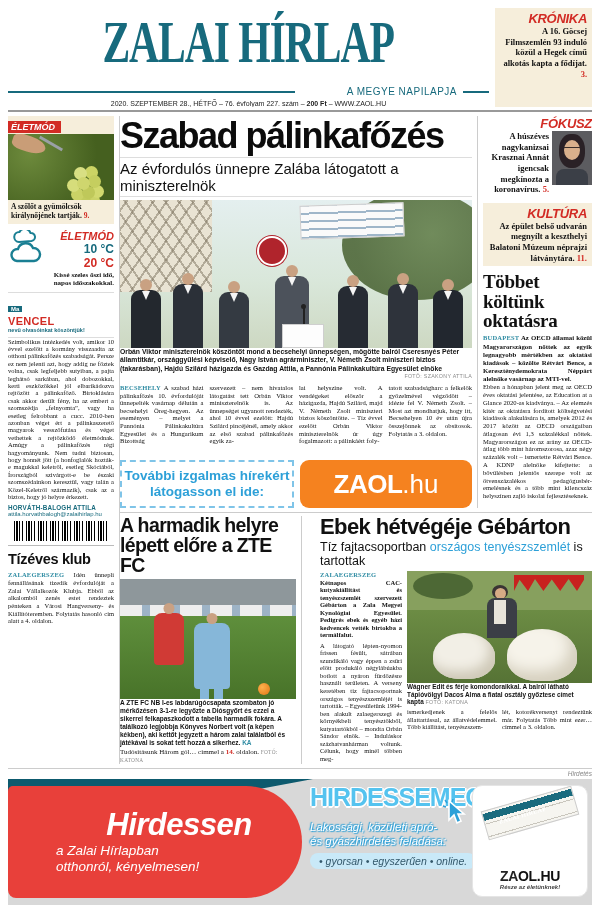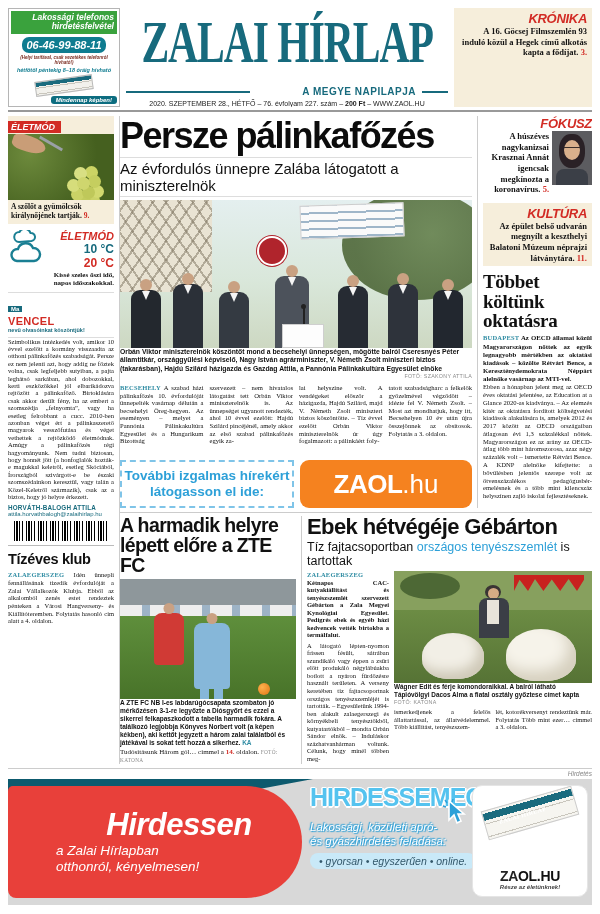--- a/index.html
+++ b/index.html
@@ -18,25 +18,25 @@
   .phone-ad .pa-note2{font-size:5.5px;color:#0f7c90;font-weight:bold;text-align:center;margin-top:2px;line-height:1.15;}
   .pa-paper{width:58px;height:15px;background:#f2f1ec;border:1px solid #bbb;transform:rotate(-8deg);margin:4px 0 2px;
             background-image:linear-gradient(#1a6b7e 0 4px,transparent 4px),repeating-linear-gradient(#0000 0 5px,#c9c6bd 5px 6px);}
   .phone-ad .pa-footer{background:#0d6d80;color:#fff;font-size:6px;font-weight:bold;border-radius:3px;padding:1px 5px;margin-top:auto;margin-left:auto;}
 
   .masthead{flex:1;display:flex;flex-direction:column;align-items:center;justify-content:flex-end;overflow:hidden;}
   .mast-title{font-family:"Liberation Serif",serif;font-weight:bold;color:#176a7d;font-size:40px;letter-spacing:-1px;
               transform:scale(1.04,1.5);transform-origin:center bottom;line-height:1;margin-bottom:12px;white-space:nowrap;}
   .mast-tagrow{display:flex;align-items:center;width:100%;gap:6px;margin-top:2px;}
   .mast-tagrow .rule{flex:1;height:2px;background:#176a7d;}
-  .mast-tag{color:#176a7d;font-weight:bold;font-size:10px;letter-spacing:.5px;margin-left:46px;}
+  .mast-tag{color:#176a7d;font-weight:normal;font-size:10px;letter-spacing:.5px;margin-left:46px;}
   .dateline{font-size:7px;color:#222;margin-top:3px;white-space:nowrap;}
   .dateline b{font-weight:bold;}
 
-  .kronika{width:138px;background:#f6eedb;padding:3px 5px;text-align:right;}
+  .kronika{width:97px;background:#f6eedb;padding:3px 5px;text-align:right;}
   .sec-label{color:#d22b24;font-weight:bold;font-style:italic;font-size:13px;letter-spacing:-.3px;}
   .sec-text{font-family:"Liberation Serif",serif;font-weight:bold;font-size:8.5px;line-height:1.25;margin-top:1px;}
 
   
   .main{display:flex;margin-top:4px;height:648px;}
   .leftcol{width:112px;border-right:1px solid #ccc;padding-right:5px;overflow:hidden;}
   .centerwrap{flex:1;display:flex;flex-direction:column;}
   .rowA{display:flex;gap:5px;height:392px;}
   .centercol{width:352px;display:flex;flex-direction:column;}
   .rightcol{flex:1;border-left:1px solid #ccc;padding-left:5px;overflow:hidden;}
@@ -127,21 +127,21 @@
   .pl{position:absolute;border-radius:8px 8px 4px 4px;}
   .pl::before{content:'';position:absolute;top:-10px;left:50%;transform:translateX(-50%);width:11px;height:11px;border-radius:50%;background:#caa183;}
   .pl-red{left:34px;top:34px;width:30px;height:52px;background:#d03a35;}
   .pl-blue{left:74px;top:44px;width:36px;height:66px;background:#86b7d9;}
   .pl-blue::after{content:'';position:absolute;bottom:-12px;left:6px;width:9px;height:14px;background:#86b7d9;box-shadow:14px 0 0 #86b7d9;}
   .ball{position:absolute;right:26px;bottom:4px;width:12px;height:12px;border-radius:50%;background:radial-gradient(circle at 35% 35%,#ffb14d,#e07514);}
   .zte-caption{font-weight:bold;font-size:6.5px;line-height:1.22;margin-top:2px;}
   .zte-caption .ka{color:#2f8ca3;}
   .zte-footer{font-family:"Liberation Serif",serif;font-size:7px;margin-top:1px;}
 
-  .dog{flex:1;border-left:1px solid #ccc;padding-left:5px;display:flex;flex-direction:column;overflow:hidden;}
+  .dog{flex:1;border-left:1px solid #ccc;padding-left:18px;display:flex;flex-direction:column;overflow:hidden;}
   .dog-head{font-weight:bold;font-size:22px;letter-spacing:-.6px;line-height:1;margin-bottom:2px;}
   .dog-sub{font-size:12.5px;margin-bottom:3px;}
   .dog-sub .hl{color:#2da0d8;}
   .dog-cols{display:flex;gap:5px;flex:1;overflow:hidden;}
   .dog-col1{width:82px;font-family:"Liberation Serif",serif;font-size:6.5px;line-height:1.16;text-align:justify;}
   .dog-col1 .lead{font-weight:bold;display:block;margin-bottom:3px;}
   .dog-right{flex:1;display:flex;flex-direction:column;}
   .photo-dog{position:relative;height:112px;overflow:hidden;background:linear-gradient(#87a05e 0 35%,#6c8c44 35%,#567335 100%);}
   .photo-dog .canopy{position:absolute;right:8px;top:4px;width:70px;height:16px;background:#c8221f;clip-path:polygon(0 100%,8% 30%,20% 100%,30% 25%,42% 100%,54% 28%,66% 100%,78% 25%,90% 100%,100% 30%,100% 0,0 0);}
   .photo-dog .tree{position:absolute;left:6px;top:2px;width:60px;height:26px;border-radius:50%;background:#3f5a2a;opacity:.8;}
@@ -178,28 +178,20 @@
   .ad-zaol{font-weight:bold;font-size:14px;letter-spacing:-.3px;}
   .ad-zaol .za{color:#222;}　.ad-zaol .ol{color:#f5821f;}　.ad-zaol .hu{color:#222;}
   .ad-zaol-sub{font-style:italic;font-weight:bold;font-size:6px;color:#444;}
 </style>
 </head>
 <body>
 
 <div class="page">
 
   <div class="topstrip">
-    <div class="phone-ad">
-      <div class="pa-title">Lakossági telefonos hirdetésfelvétel</div>
-      <div class="pa-phone">06-46-99-88-11</div>
-      <div class="pa-note1">(Helyi tarifával, csak vezetékes telefonról hívható!)</div>
-      <div class="pa-note2">hétfőtől péntekig 8–18 óráig hívható</div>
-      <div class="pa-paper"></div>
-      <div class="pa-footer">Mindennap képben!</div>
-    </div>
 
     <div class="masthead">
       <div class="mast-title">ZALAI HÍRLAP</div>
       <div class="mast-tagrow">
         <div class="rule"></div>
         <span class="mast-tag">A MEGYE NAPILAPJA</span>
         <div class="rule" style="max-width:26px"></div>
       </div>
       <div class="dateline">
         <span>2020. SZEPTEMBER 28., HÉTFŐ – 76. évfolyam 227. szám – </span><b>200 Ft</b><span> – WWW.ZAOL.HU</span>
@@ -256,21 +248,21 @@
       <div class="tizeves">
         <div class="tz-title">Tízéves klub</div>
         <p class="tz-body" style="margin:0"><span class="tag">ZALAEGERSZEG</span> <span>Idén ünnepli fennállásának tizedik évfordulóját a Zalai Vállalkozók Klubja. Ebből az alkalomból zenés estet rendeztek pénteken a Városi Hangverseny- és Kiállítóteremben. Folytatás hasonló cím alatt a 4. oldalon.</span></p>
       </div>
     </div>
 
     <div class="centerwrap">
       <div class="rowA">
 
         <div class="centercol">
-          <div class="headline">Persze pálinkafőzés</div>
+          <div class="headline">Szabad pálinkafőzés</div>
           <div class="subhead">Az évfordulós ünnepre Zalába látogatott a miniszterelnök</div>
 
           <div class="photo-main">
             <div class="pm-lattice"></div>
             <div class="pm-foliage"></div>
             <div class="pm-banner"></div>
             <div class="pm-logo"></div>
             <div class="fig" style="left:3%;height:58px;background:#23282e"></div>
             <div class="fig" style="left:15%;height:64px;background:#2b3038"></div>
             <div class="fig" style="left:28%;height:56px;background:#343a42"></div>

